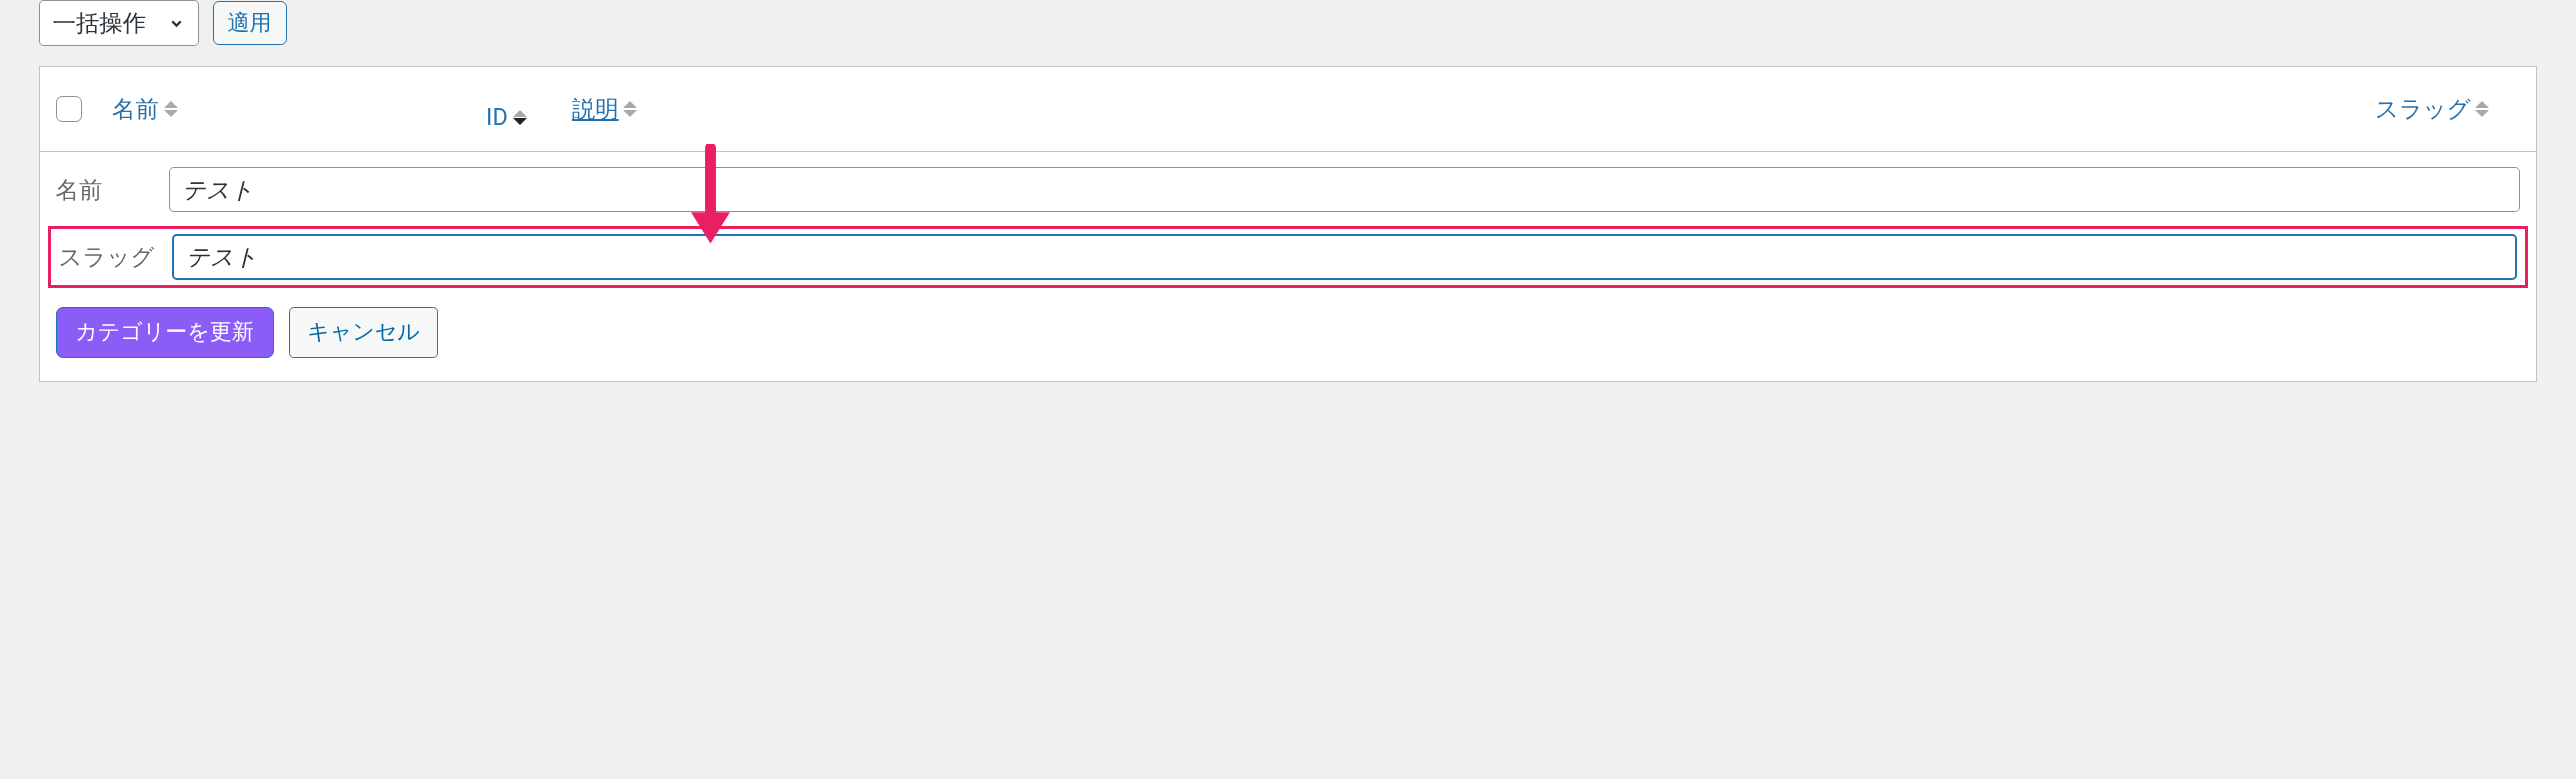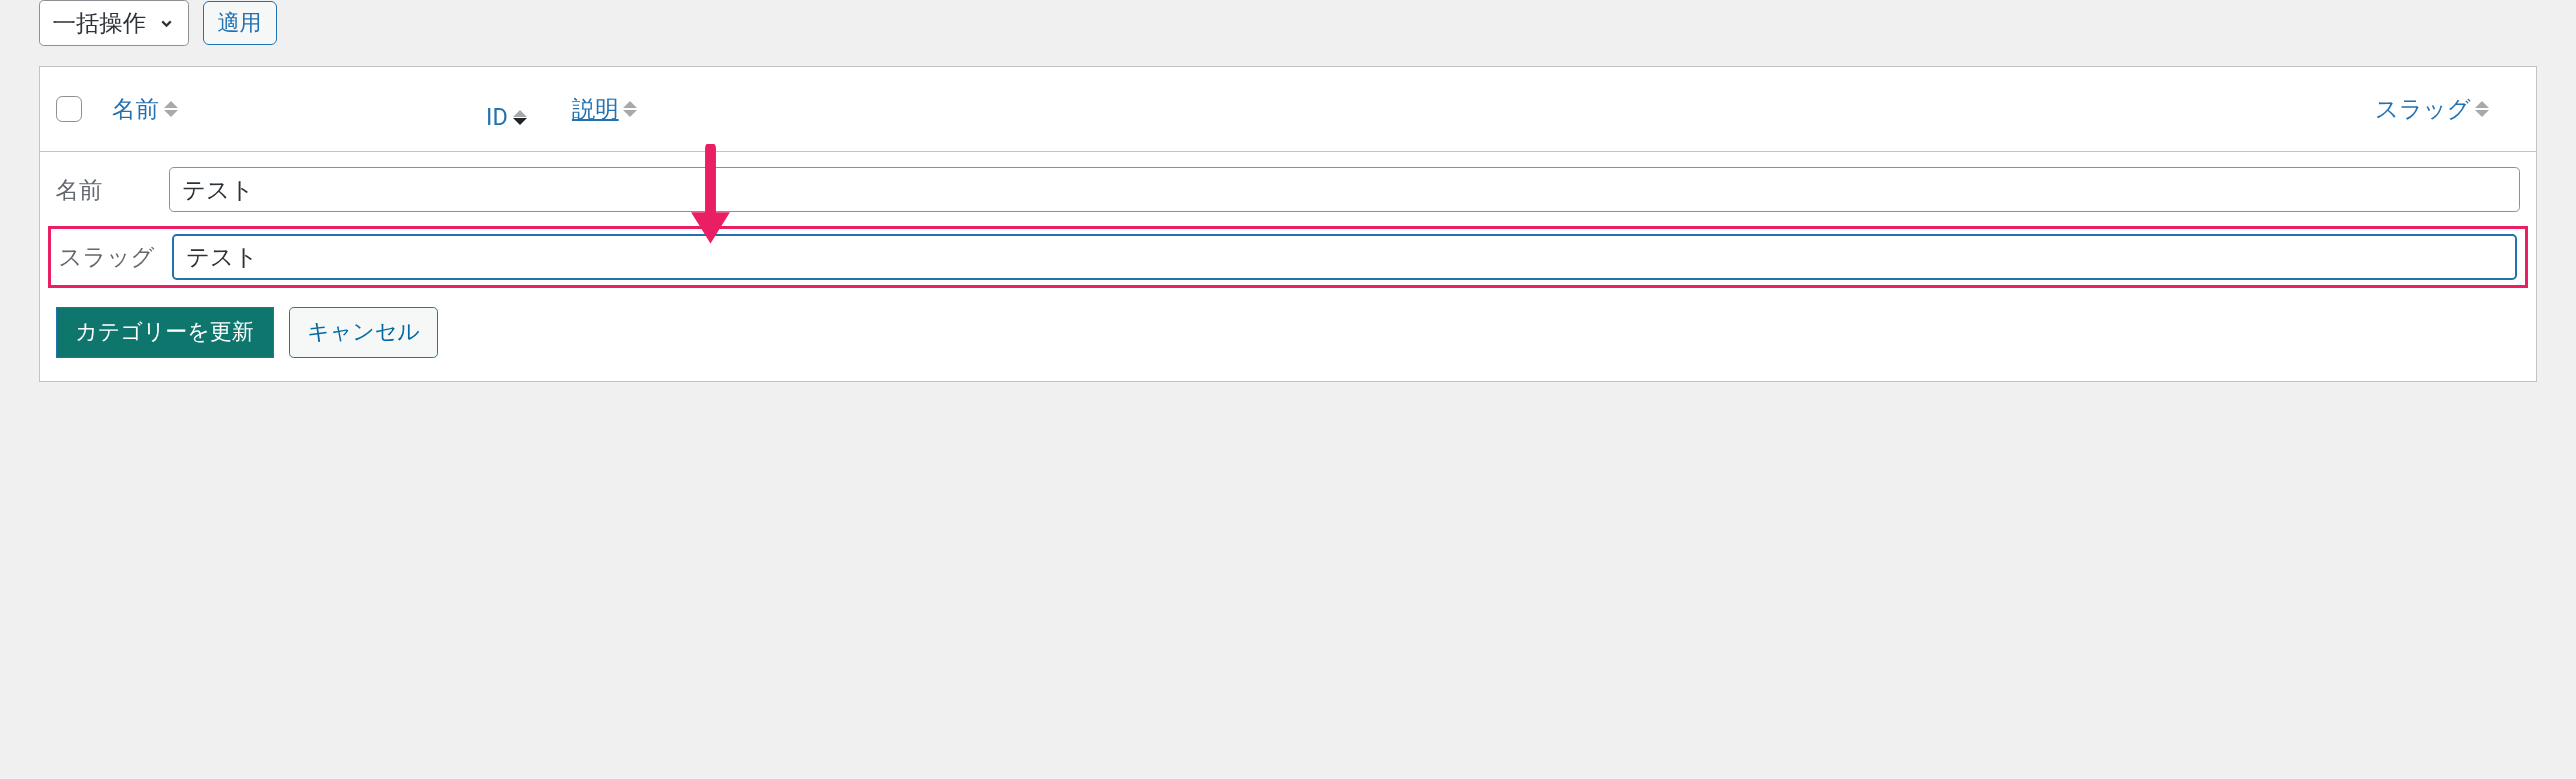--- a/index.html
+++ b/index.html
@@ -22,21 +22,21 @@
     }
     .bulk-select {
       background: #fff;
       border: 1.6px solid #8c8f94;
       border-radius: 4.7px;
       padding: 6.2px 12.5px;
       font-size: 23.4px;
       color: #2c3338;
       display: flex;
       align-items: center;
-      gap: 12px;
+      gap: 22px;
       cursor: pointer;
     }
     .chevron-down {
       width: 17px;
       height: 17px;
     }
     .apply-btn {
       background: #f6f7f7;
       border: 1.6px solid #2271b1;
       border-radius: 6px;
@@ -142,37 +142,38 @@
       font-size: 23.4px;
     }
     .form-input {
       flex: 1;
       padding: 7.8px 12.5px;
       font-size: 23.4px;
       border: 1.6px solid #8c8f94;
       border-radius: 4.7px;
       background: #fff;
       color: #2c3338;
+      font-style: italic;
     }
     .form-input.active {
       border: 2.3px solid #2271b1;
       outline: none;
     }
     .button-row {
       display: flex;
       gap: 15.6px;
       margin-top: 18.7px;
     }
     .btn-primary {
-      background: #0f766e;
+      background: #8b5cf6;
       border: 1.6px solid #2271b1;
       color: #fff;
       padding: 9.4px 18.7px;
       font-size: 22px;
-      border-radius: 0;
+      border-radius: 7px;
       cursor: pointer;
     }
     .btn-secondary {
       background: #f6f7f7;
       border: 1.6px solid #2271b1;
       color: #0369a1;
       padding: 7.8px 17px;
       font-size: 22px;
       border-radius: 4.7px;
       cursor: pointer;

